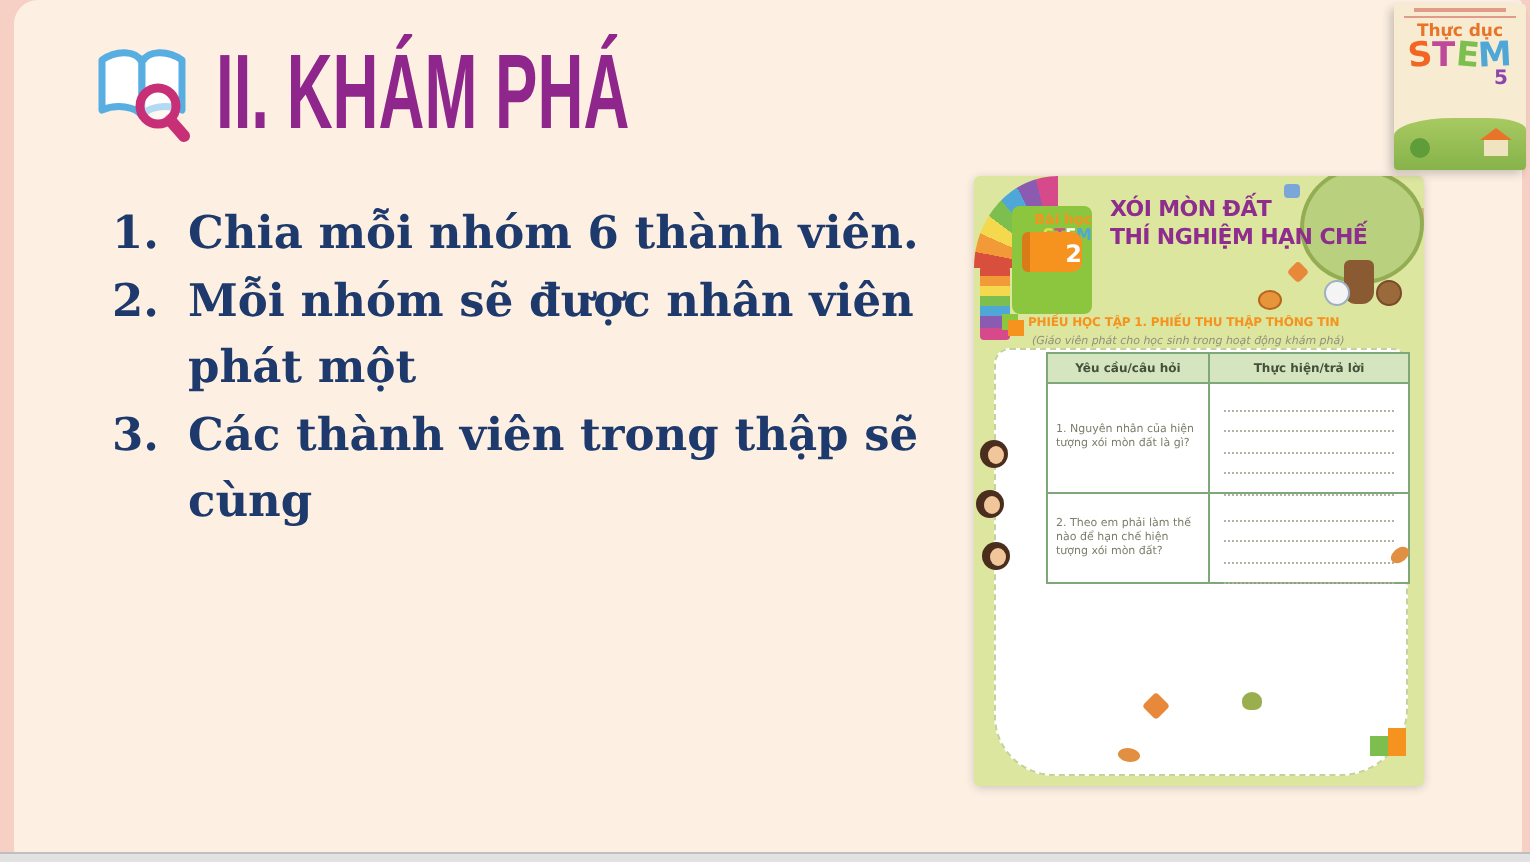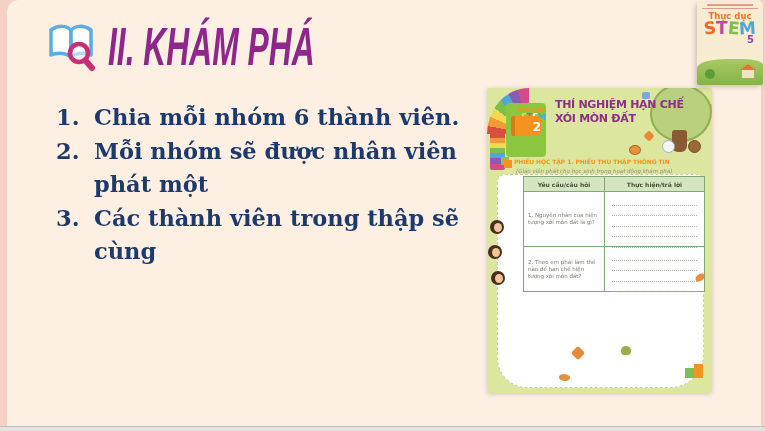--- a/index.html
+++ b/index.html
@@ -11,21 +11,21 @@
   .panel {
     position:absolute; left:7px; top:0; right:4px; bottom:4px;
     background:#fdf0e3; border-radius:12px 2px 2px 2px;
   }
   .bottombar {
     position:absolute; left:0; right:0; bottom:0; height:4px;
     background:#e2e2e2; border-top:1px solid #bfbfbf; z-index:60;
   }
 
   
-  .title-row { position:absolute; left:46px; top:22px; display:flex; align-items:flex-start; gap:8px; z-index:5;font-style:italic; }
+  .title-row { position:absolute; left:46px; top:22px; display:flex; align-items:flex-start; gap:8px; z-index:5; }
   .book-ico { width:54px; height:50px; }
   .title-text {
     font-size:53px; font-weight:bold; color:#8e268c;
     transform:scaleX(.60); transform-origin:left center;
     white-space:nowrap; letter-spacing:0; line-height:50px;
     font-family:"Liberation Sans","DejaVu Sans",sans-serif;
   }
 
   
   .list {
@@ -178,22 +178,22 @@
       <div class="badge-label">Bài học</div>
       <div class="badge-stem">
         <span class="s0">S</span><span class="s1">T</span><span class="s2">E</span><span class="s3">M</span>
       </div>
       <div class="badge-book">
         <div class="badge-num">2</div>
       </div>
     </div>
 
     <div class="ws-title">
+      <div>XÓI MÒN ĐẤT</div>
       <div>THÍ NGHIỆM HẠN CHẾ</div>
-      <div>XÓI MÒN ĐẤT</div>
     </div>
 
     <div class="tree">
       <div class="tree-dot" style="left:2px; top:14px; background:#7aa7d8;"></div>
 
       <div class="tree-dot" style="left:66px; top:26px; background:#d8b98a;"></div>
       <div class="tree-crown"></div>
       <div class="tree-trunk"></div>
       <div class="tree-kid1"></div>
       <div class="tree-kid2"></div>

